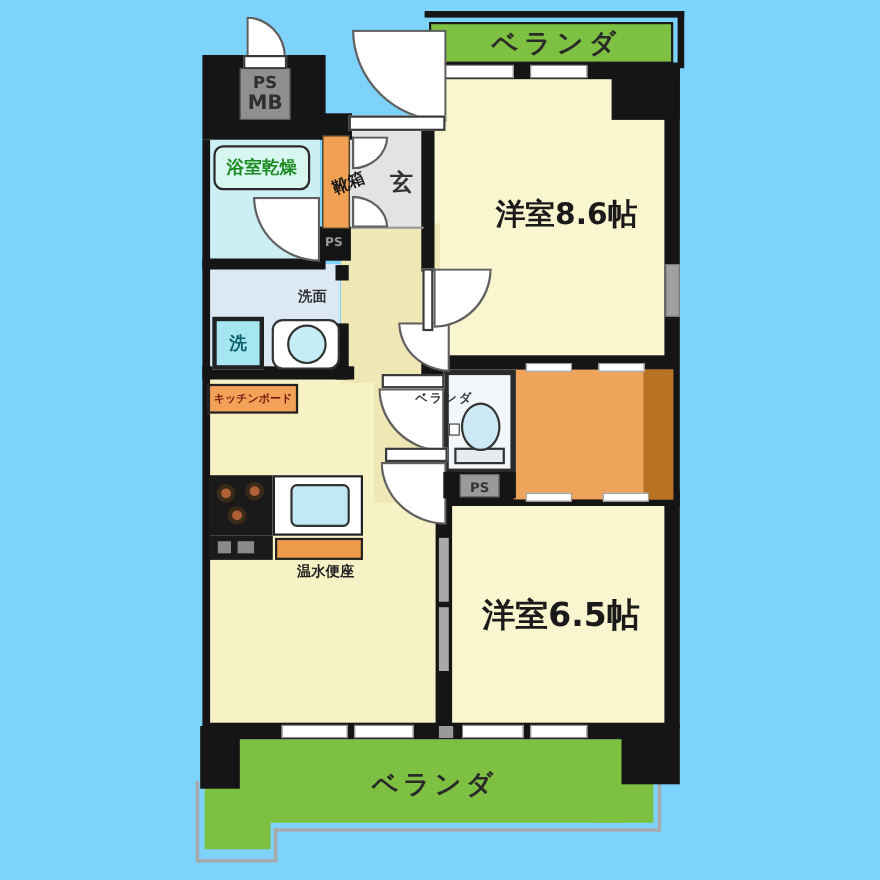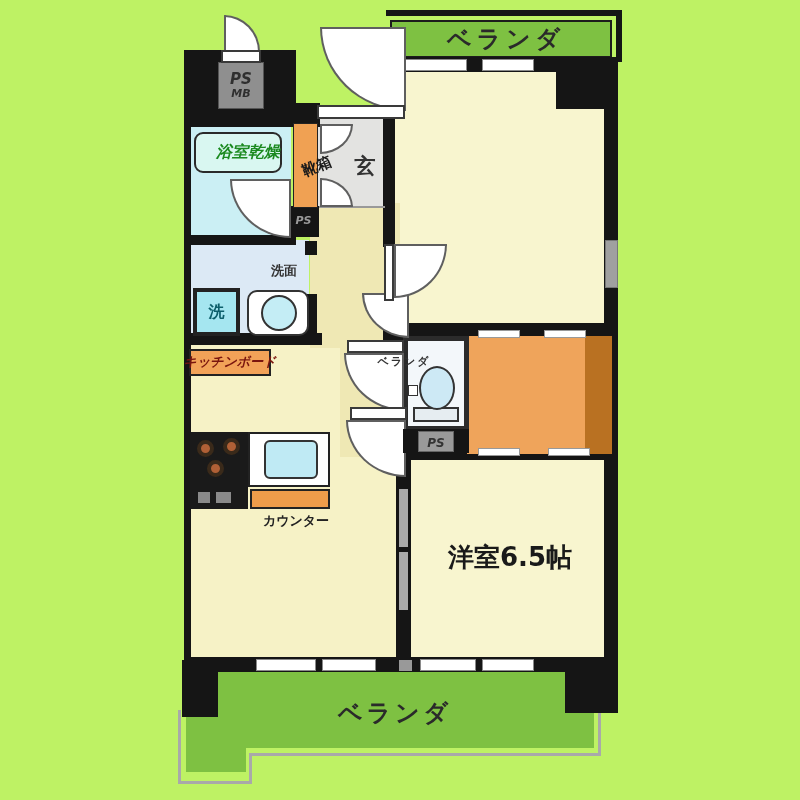--- a/index.html
+++ b/index.html
@@ -1,18 +1,18 @@
 <!DOCTYPE html>
 <html><head>
 <meta charset="utf-8">
 <style>
   html,body{margin:0;padding:0;background:#ffffff;}
-  #canvas{position:relative;width:800px;height:800px;background:#bef264;overflow:hidden;
+  #canvas{position:relative;width:800px;height:800px;background:#7dd3fc;overflow:hidden;
           font-family:"DejaVu Sans","Liberation Sans",sans-serif;}
-  .abs{position:absolute;box-sizing:border-box;font-style:italic;}
+  .abs{position:absolute;box-sizing:border-box;}
   .floor{position:absolute;box-sizing:border-box;z-index:1;}
   .wall{position:absolute;box-sizing:border-box;background:#151515;z-index:2;}
   .win{position:absolute;box-sizing:border-box;background:#ffffff;border:1px solid #8a8a8a;z-index:3;}
   .hatch{position:absolute;box-sizing:border-box;background:#ffffff;border:1px solid #999;z-index:3;}
   .door{position:absolute;box-sizing:border-box;background:#ffffff;border:2px solid #5f5f5f;z-index:3;}
   .leaf{position:absolute;box-sizing:border-box;background:#ffffff;border:2px solid #3a3a3a;z-index:4;}
   .furn{position:absolute;box-sizing:border-box;z-index:4;}
   .lbl{position:absolute;box-sizing:border-box;z-index:6;color:#1a1a1a;text-align:center;
        font-weight:bold;line-height:1.15;white-space:nowrap;}
   .gline{position:absolute;background:#a9a9a9;z-index:2;}
@@ -73,21 +73,21 @@
   <div class="win" style="left:482px;top:59px;width:52px;height:12px;"></div>
   <div class="abs" style="left:605px;top:240px;width:13px;height:48px;background:#a0a0a0;border:1px solid #777;z-index:3;"></div>
   <div class="win" style="left:256px;top:659px;width:60px;height:12px;"></div>
   <div class="win" style="left:322px;top:659px;width:54px;height:12px;"></div>
   <div class="win" style="left:420px;top:659px;width:56px;height:12px;"></div>
   <div class="win" style="left:482px;top:659px;width:52px;height:12px;"></div>
   <div class="abs" style="left:399px;top:660px;width:13px;height:11px;background:#999;z-index:3;"></div>
 
   <div class="abs" style="left:218px;top:62px;width:46px;height:47px;background:#8f8f8f;border:1px solid #555;z-index:3;display:flex;flex-direction:column;align-items:center;justify-content:center;">
     <span class="lbl" style="position:static;font-size:15px;color:#2f2f2f;">PS</span>
-    <span class="lbl" style="position:static;font-size:11px;color:#2f2f2f;">MB</span>
+    <span class="lbl" style="position:static;font-size:18px;color:#2f2f2f;">MB</span>
   </div>
   <div class="abs" style="left:288px;top:206px;width:31px;height:31px;background:#151515;z-index:3;display:flex;align-items:center;justify-content:center;">
     <span class="lbl" style="position:static;font-size:11px;color:#9a9a9a;">PS</span>
   </div>
   <div class="abs" style="left:403px;top:429px;width:66px;height:24px;background:#151515;z-index:4;display:flex;align-items:center;justify-content:center;">
     <span class="abs" style="position:static;background:#9a9a9a;border:1px solid #666;padding:0 8px;">
       <span class="lbl" style="position:static;font-size:12px;color:#333;">PS</span>
     </span>
   </div>
 
@@ -97,21 +97,21 @@
   <div class="hatch" style="left:544px;top:330px;width:42px;height:8px;"></div>
   <div class="hatch" style="left:478px;top:448px;width:42px;height:8px;"></div>
   <div class="hatch" style="left:548px;top:448px;width:42px;height:8px;"></div>
 
   <div class="abs" style="left:403px;top:336px;width:66px;height:95px;background:#F3F7FA;border:5px solid #2b2b2b;z-index:3;"></div>
   <div class="furn" style="left:413px;top:407px;width:46px;height:15px;background:#E6EDF1;border:2px solid #333;"></div>
   <div class="furn" style="left:419px;top:366px;width:36px;height:44px;background:#CDE9F5;border:2px solid #333;border-radius:50%;"></div>
   <div class="furn" style="left:408px;top:385px;width:10px;height:11px;background:#fff;border:1px solid #333;"></div>
   <div class="lbl" style="left:348px;top:356px;width:112px;font-size:11px;letter-spacing:2px;color:#333;z-index:6;">ベランダ</div>
 
-  <div class="abs" style="left:194px;top:132px;width:88px;height:41px;background:#D9F7F1;border:2px solid #2a2a2a;border-radius:9px;z-index:4;display:flex;align-items:center;justify-content:flex-end;">
+  <div class="abs" style="left:194px;top:132px;width:88px;height:41px;background:#D9F7F1;border:2px solid #2a2a2a;border-radius:9px;z-index:4;display:flex;align-items:center;justify-content:center;">
     <span class="lbl" style="position:static;font-size:16px;color:#1b8a1f;">浴室乾燥</span>
   </div>
 
   <div class="furn" style="left:193px;top:288px;width:47px;height:48px;background:#A5E6F0;border:4px solid #222;display:flex;align-items:center;justify-content:center;">
     <span class="lbl" style="position:static;font-size:16px;color:#0d5f6b;">洗</span>
   </div>
   <div class="furn" style="left:247px;top:290px;width:62px;height:46px;background:#ffffff;border:2px solid #333;border-radius:10px;"></div>
   <div class="furn" style="left:261px;top:295px;width:36px;height:36px;background:#C4EDF5;border:2px solid #333;border-radius:50%;"></div>
   <div class="lbl" style="left:260px;top:264px;width:48px;font-size:13px;color:#333;">洗面</div>
 
@@ -123,34 +123,35 @@
   <div class="furn" style="left:197px;top:440px;width:17px;height:17px;background:#B06036;border:4px solid #3a2a1a;border-radius:50%;"></div>
   <div class="furn" style="left:223px;top:438px;width:17px;height:17px;background:#B06036;border:4px solid #3a2a1a;border-radius:50%;"></div>
   <div class="furn" style="left:207px;top:460px;width:17px;height:17px;background:#B06036;border:4px solid #3a2a1a;border-radius:50%;"></div>
   <div class="furn" style="left:248px;top:432px;width:82px;height:55px;background:#ffffff;border:2px solid #222;"></div>
   <div class="furn" style="left:264px;top:440px;width:54px;height:39px;background:#BFEAF4;border:2px solid #333;border-radius:6px;"></div>
   <div class="furn" style="left:250px;top:489px;width:80px;height:20px;background:#EE9C4A;border:2px solid #222;"></div>
   <div class="furn" style="left:190px;top:487px;width:58px;height:22px;background:#1a1a1a;"></div>
   <div class="furn" style="left:198px;top:492px;width:12px;height:11px;background:#8a8a8a;"></div>
   <div class="furn" style="left:216px;top:492px;width:15px;height:11px;background:#8a8a8a;"></div>
   <div class="abs" style="left:189px;top:349px;width:82px;height:27px;background:#F2A258;border:2px solid #222;z-index:4;display:flex;align-items:center;justify-content:center;">
-    <span class="lbl" style="position:static;font-size:13px;color:#7a150e;">キッチンボード</span>
+    <span class="lbl" style="position:static;font-size:10px;color:#7a150e;">キッチンボード</span>
   </div>
-  <div class="lbl" style="left:250px;top:514px;width:92px;font-size:13px;color:#222;">カウンター</div>
+  <div class="lbl" style="left:250px;top:514px;width:92px;font-size:13px;color:#222;">温水便座</div>
 
   <div class="door" style="left:224px;top:15px;width:36px;height:37px;border-radius:0 100% 0 0;"></div>
   <div class="leaf" style="left:221px;top:50px;width:40px;height:13px;"></div>
   <div class="door" style="left:320px;top:27px;width:86px;height:84px;border-radius:0 0 0 100%;"></div>
   <div class="leaf" style="left:317px;top:105px;width:88px;height:14px;"></div>
   <div class="door" style="left:320px;top:124px;width:33px;height:30px;border-radius:0 0 100% 0;z-index:5;"></div>
   <div class="door" style="left:320px;top:178px;width:33px;height:29px;border-radius:0 100% 0 0;z-index:5;"></div>
   <div class="door" style="left:230px;top:179px;width:61px;height:59px;border-radius:0 0 0 100%;"></div>
   <div class="door" style="left:362px;top:293px;width:47px;height:45px;border-radius:0 0 0 100%;"></div>
   <div class="leaf" style="left:384px;top:244px;width:10px;height:57px;"></div>
   <div class="door" style="left:394px;top:244px;width:53px;height:54px;border-radius:0 0 100% 0;"></div>
   <div class="leaf" style="left:347px;top:340px;width:57px;height:13px;"></div>
   <div class="door" style="left:344px;top:353px;width:60px;height:58px;border-radius:0 0 0 100%;"></div>
   <div class="leaf" style="left:350px;top:407px;width:57px;height:13px;"></div>
   <div class="door" style="left:346px;top:420px;width:60px;height:57px;border-radius:0 0 0 100%;"></div>
 
-  <div class="lbl" style="left:430px;top:543px;width:160px;font-size:26px;">洋室6.5帖</div>
+  <div class="lbl" style="left:425px;top:180px;width:180px;font-size:27px;">洋室8.6帖</div>
+  <div class="lbl" style="left:430px;top:543px;width:160px;font-size:30px;">洋室6.5帖</div>
 
 </div>
 
 </body></html>

